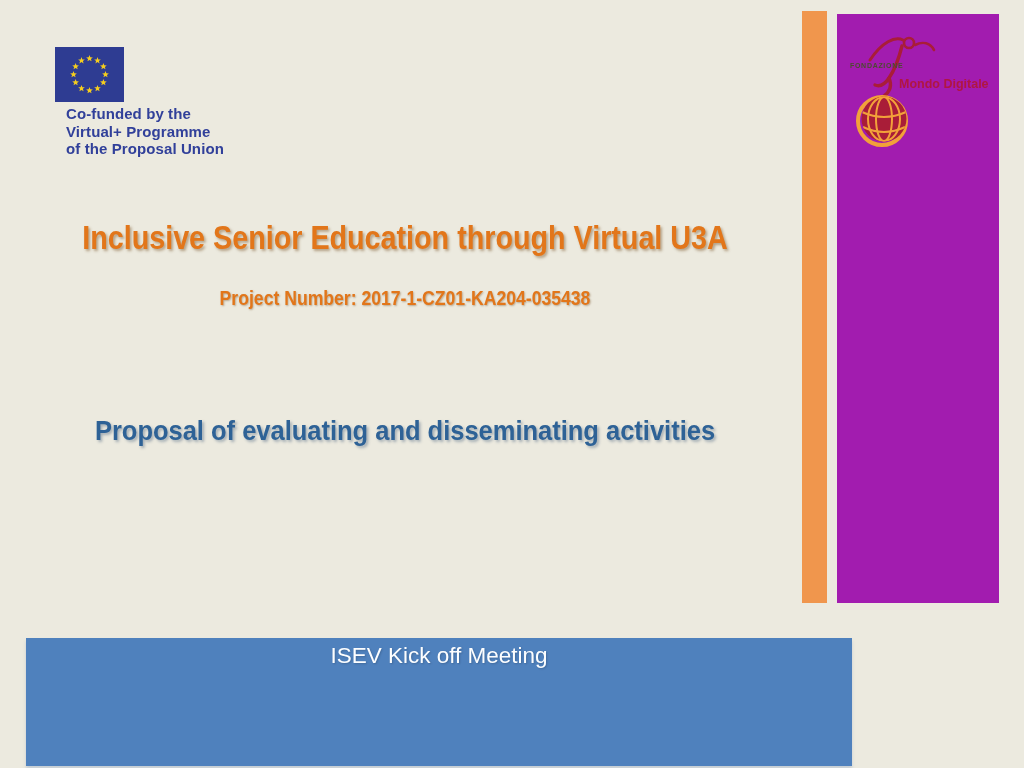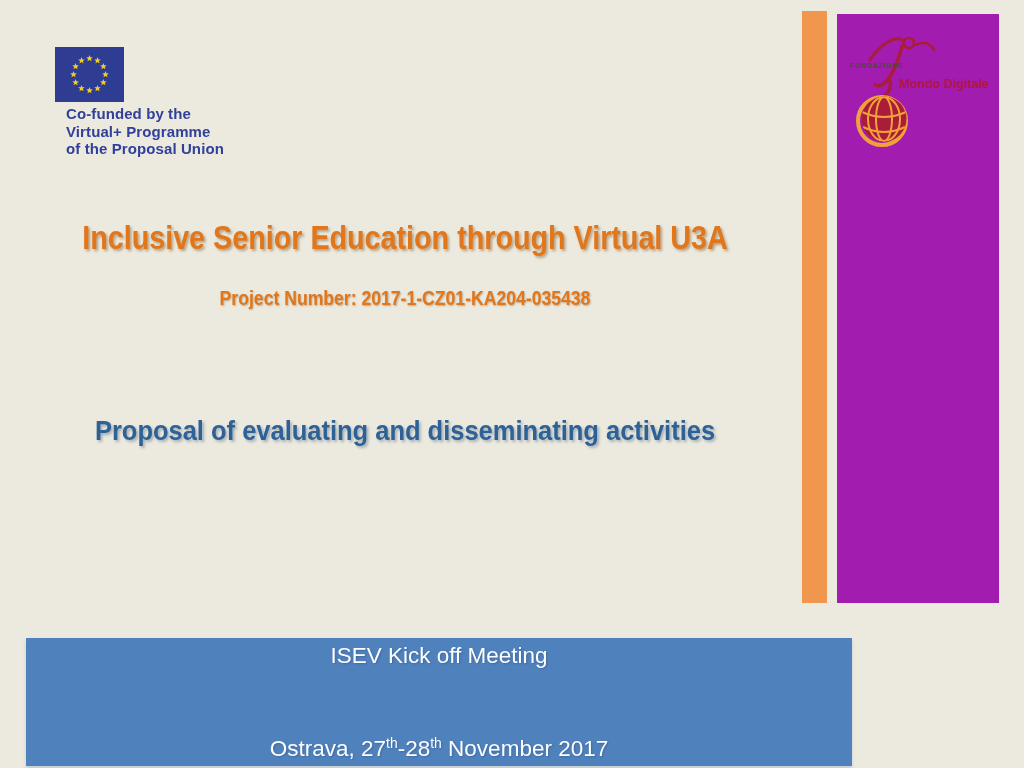--- a/index.html
+++ b/index.html
@@ -188,16 +188,15 @@
           <path d="M21,97 Q42,107 63,97"></path>
         </g>
       </g>
 
       <text class="fmd-name" x="57" y="58">Mondo Digitale</text>
     </svg>
   </aside>
 
   <footer class="banner">
     <div class="banner-line">ISEV Kick off Meeting</div>
-    <div class="banner-line"><span>Ostrava, 27</span><sup>th</sup><span>-28</span><sup>th</sup><span> November 2017</span></div>
   </footer>
 
 </div>
 
 </body></html>

